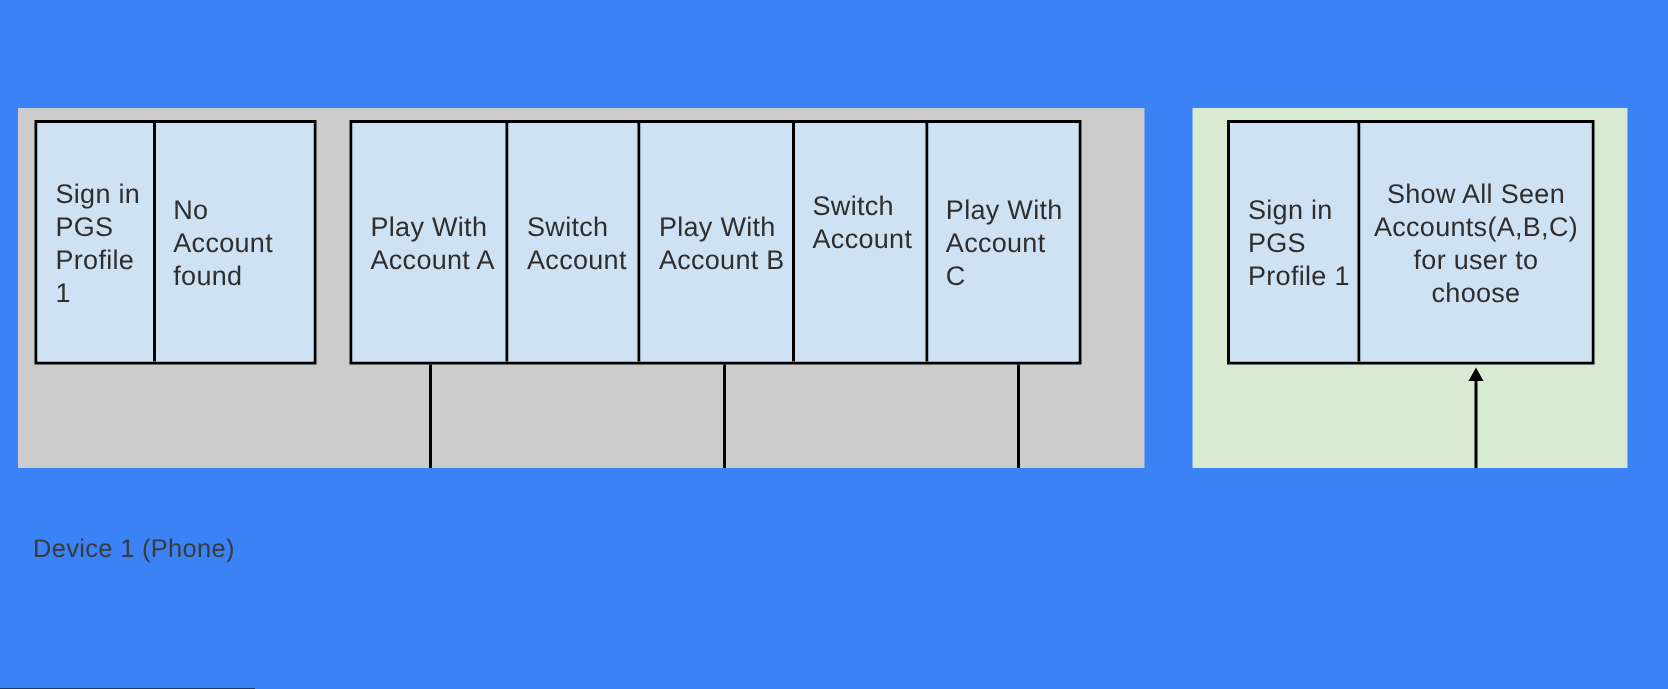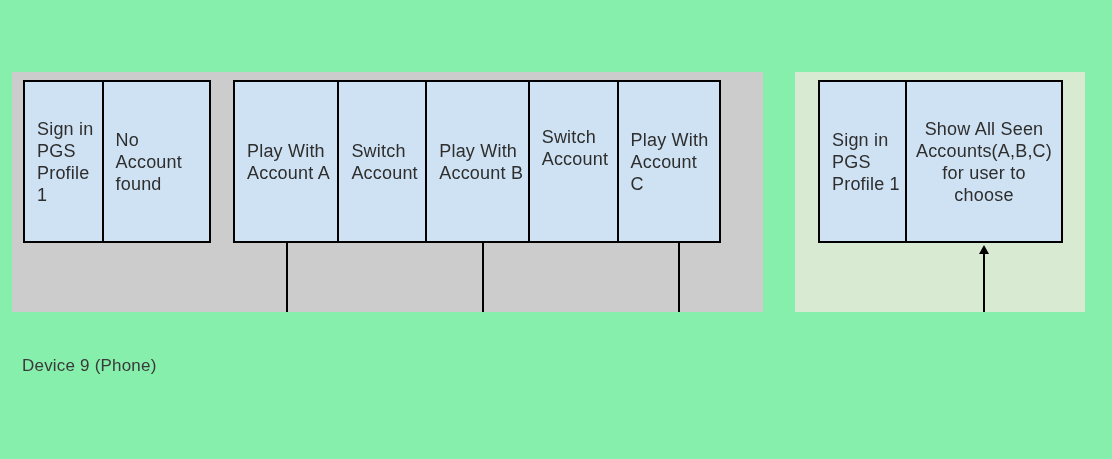--- a/index.html
+++ b/index.html
@@ -5,21 +5,21 @@
   html, body {
     margin: 0;
     padding: 0;
     background: #000000;
     font-family: "Liberation Sans", "DejaVu Sans", sans-serif;
   }
   .canvas {
     position: relative;
     width: 1112px;
     height: 459px;
-    background: #86efac;
+    background: #3b82f6;
     overflow: hidden;
   }
   .panel {
     position: absolute;
     top: 72px;
     height: 240px;
   }
   .panel-gray {
     left: 12px;
     width: 751px;
@@ -166,21 +166,21 @@
       <div class="cell">
         <span class="cell-text">Play With
 Account C</span>
       </div>
     </div>
 
     <div class="connector-line line-a"></div>
     <div class="connector-line line-b"></div>
     <div class="connector-line line-c"></div>
 
-    <div class="device-label">Device 9 (Phone)</div>
+    <div class="device-label">Device 1 (Phone)</div>
   </div>
 
   <div class="panel panel-green">
 
     <div class="group group-device2">
       <div class="cell">
         <span class="cell-text">Sign in
 PGS
 Profile 1</span>
       </div>

